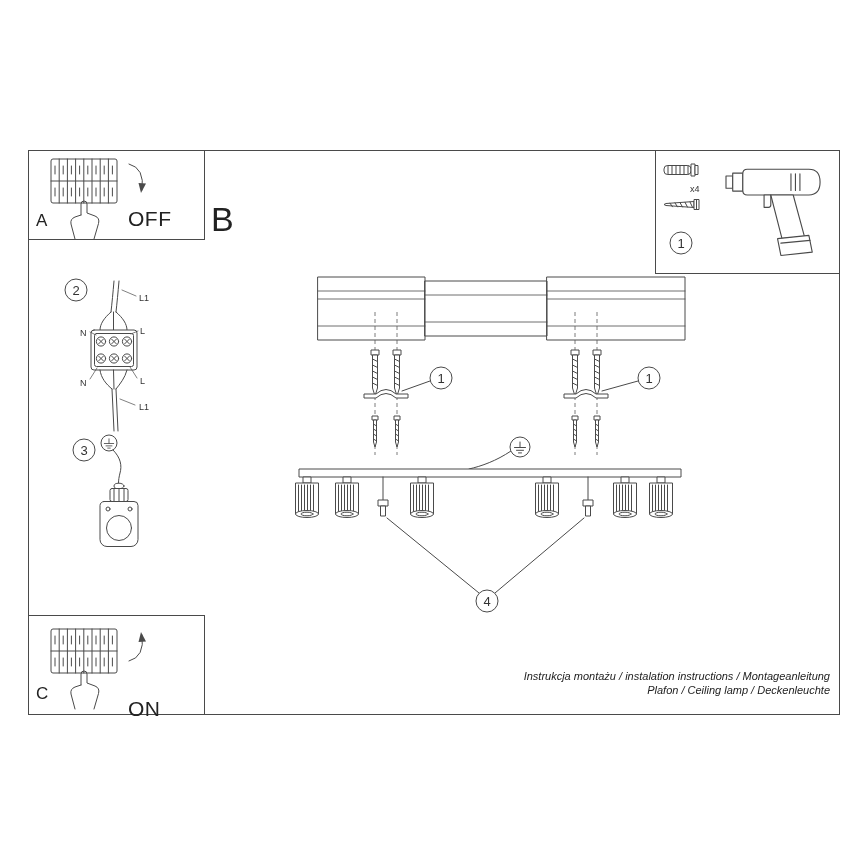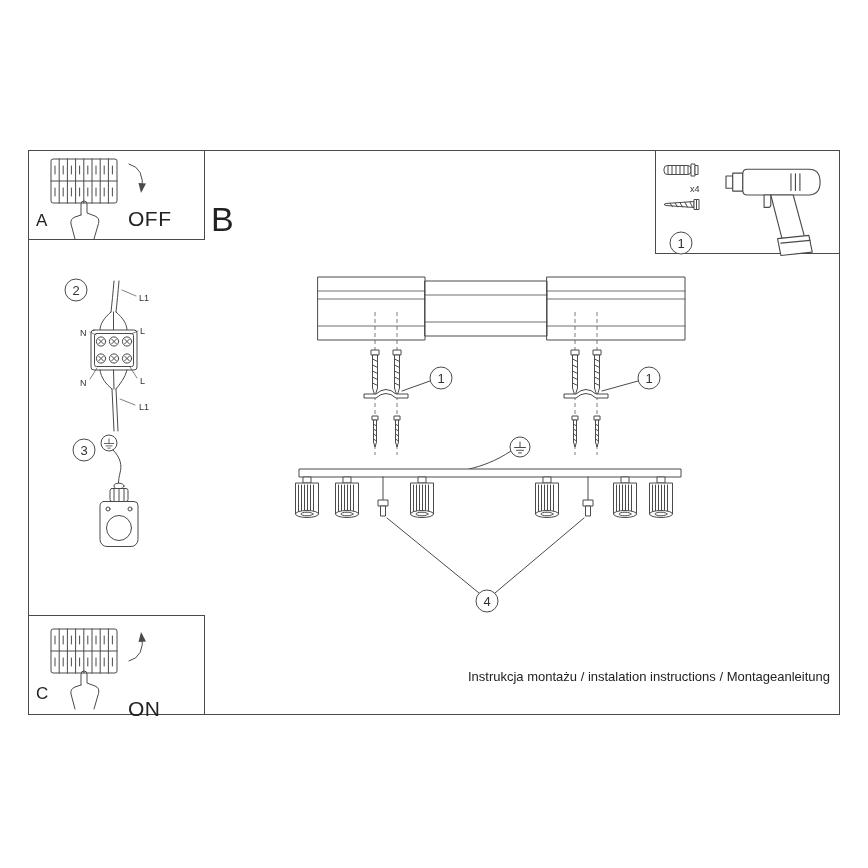--- a/index.html
+++ b/index.html
@@ -2,26 +2,26 @@
 <html><head>
 <meta charset="utf-8">
 <style>
   * { margin:0; padding:0; box-sizing:border-box; }
   html,body { width:868px; height:868px; background:#ffffff; }
   body { font-family:"Liberation Sans", sans-serif; color:#2e2e2e; position:relative; overflow:hidden; }
   .abs { position:absolute; }
   .main-frame { left:28px; top:150px; width:812px; height:565px; border:1px solid #4a4a4a; background:transparent; }
   .panel { background:#ffffff; border:1px solid #4a4a4a; }
   #panelA { left:28px; top:150px; width:177px; height:90px; }
-  #panel1 { left:655px; top:150px; width:185px; height:104px; }
+  #panel1 { left:655px; top:150px; width:185px; height:124px; }
   #panelC { left:28px; top:615px; width:177px; height:100px; }
   .letter { font-size:17px; color:#222; }
   .letterB { left:211px; top:200px; font-size:34px; color:#222; }
   .state { font-size:21px; color:#222; letter-spacing:0.5px; }
-  #footer { right:38px; top:670px; text-align:right; font-size:13px; line-height:13.5px; color:#222; }
+  #footer { right:38px; top:670px; text-align:right; font-size:11px; line-height:13.5px; color:#222;font-style:italic; }
   .diagram { left:0; top:0; pointer-events:none; }
 
   
   .s  { stroke:#4a4a4a; fill:none; stroke-width:1; stroke-linecap:round; stroke-linejoin:round; }
   .sw { stroke:#4a4a4a; fill:#ffffff; stroke-width:1; stroke-linejoin:round; }
   .sd { stroke:#5a5a5a; fill:none; stroke-width:0.8; stroke-dasharray:4 3; }
   .t13 { font-family:"Liberation Sans", sans-serif; font-size:13px; fill:#333; text-anchor:middle; }
   .t9  { font-family:"Liberation Sans", sans-serif; font-size:9px; fill:#333; }
 </style>
 </head>
@@ -258,15 +258,16 @@
       <use href="#breaker" x="22" y="13"></use>
       <use href="#hand" x="55" y="55"></use>
       <use href="#arrowUp" x="100" y="15"></use>
     </svg>
     <span class="abs letter" style="left:7px; top:68px;">C</span>
     <span class="abs state" style="left:99px; top:61px;margin-top:20px;">ON</span>
   </div>
 
   <div class="abs" id="footer">
     <div>Instrukcja montażu / instalation instructions / Montageanleitung</div>
+    <div>Plafon / Ceiling lamp / Deckenleuchte</div>
   </div>
 
 </div>
 
 </body></html>

